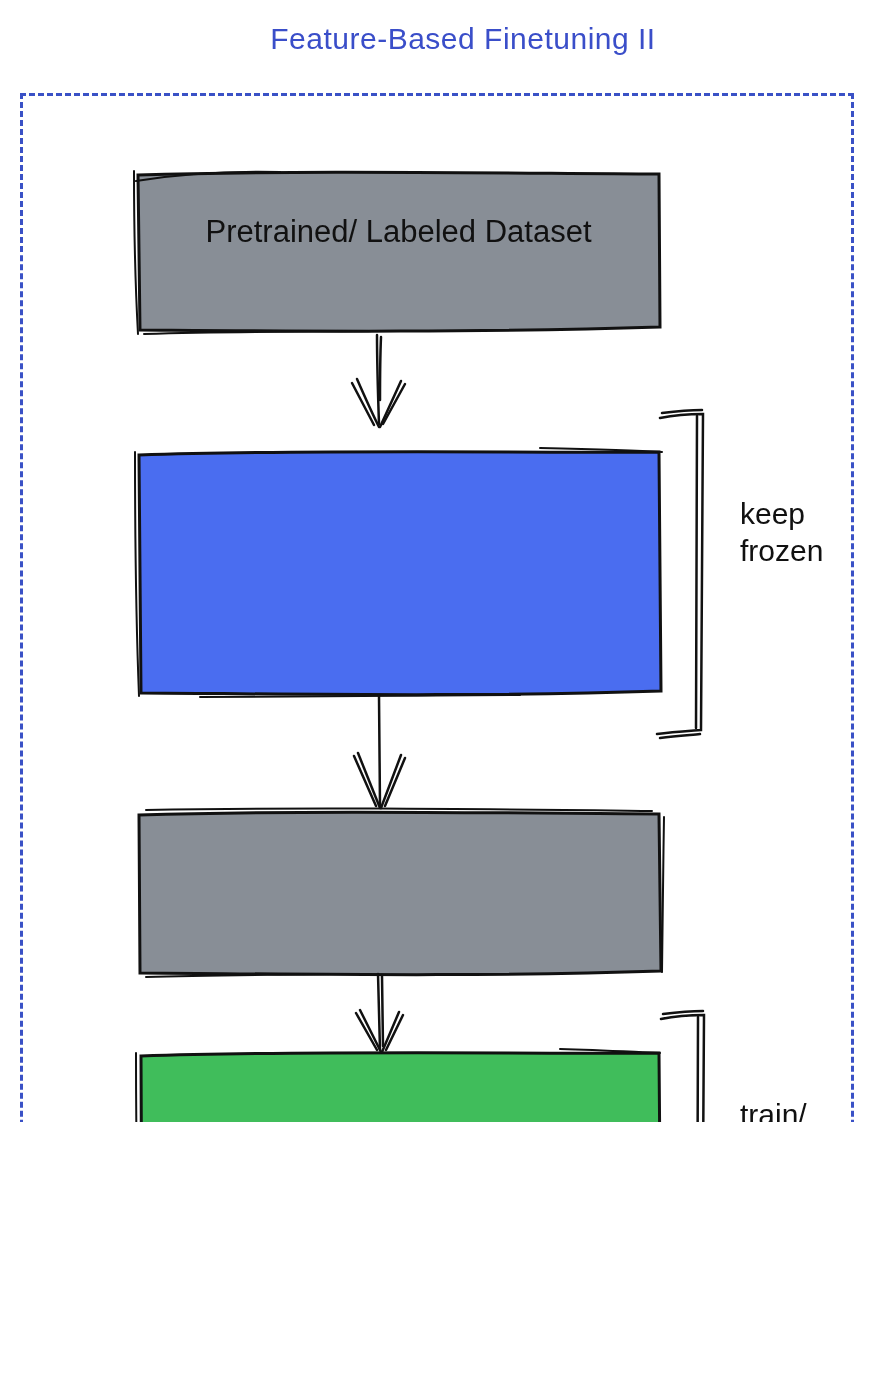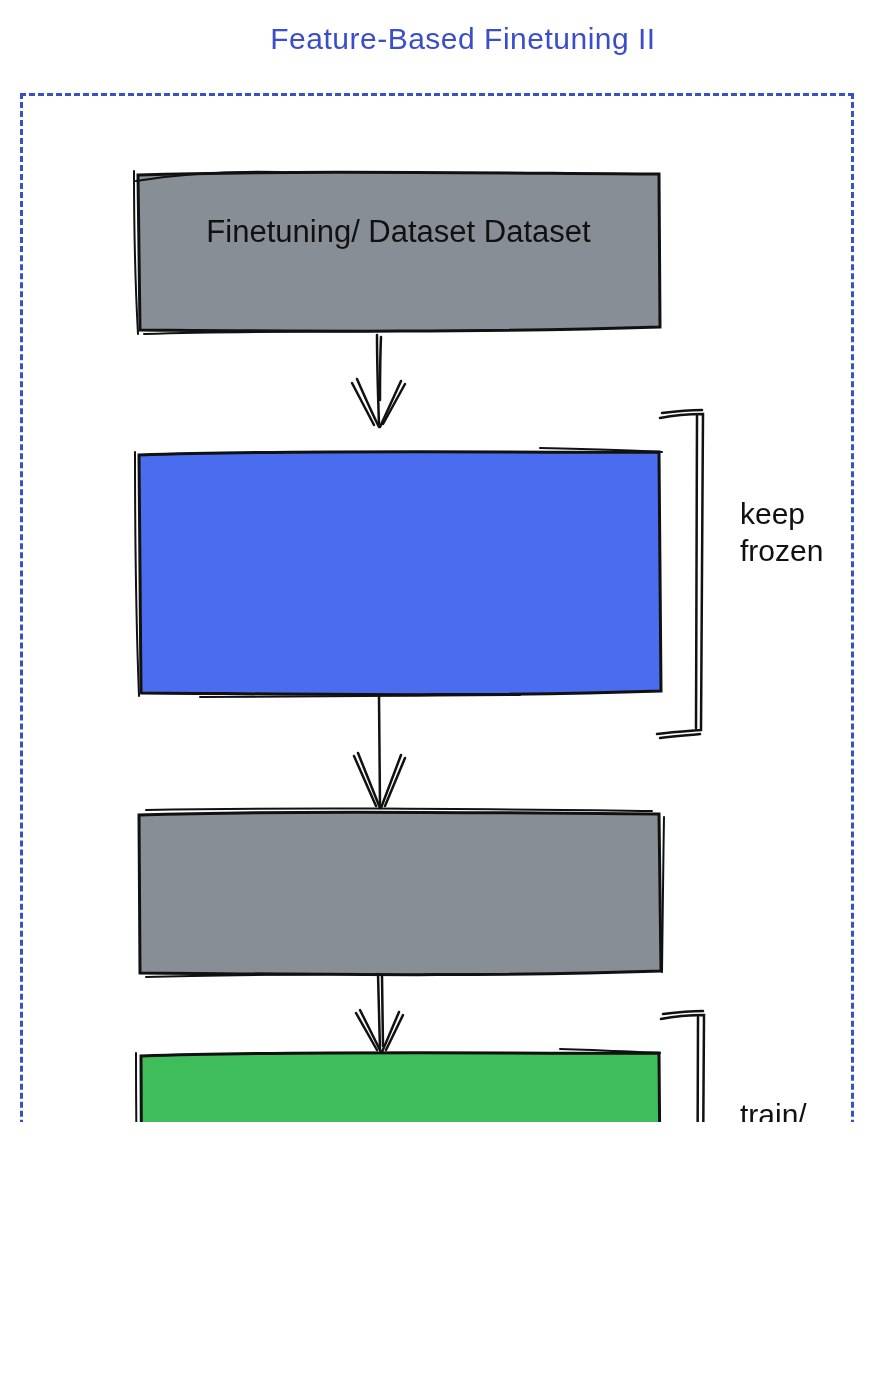--- a/index.html
+++ b/index.html
@@ -128,20 +128,20 @@
       </g>
       <g>
         <path d="M661,1019 C676,1016 691,1015 704,1015 L702,1328 C689,1330 673,1332 658,1334"></path>
         <path d="M663,1014 C679,1012 693,1011 703,1011"></path>
         <path d="M698,1017 L697,1326"></path>
         <path d="M661,1338 C677,1336 691,1335 701,1334"></path>
       </g>
     </g>
   </svg>
 
-  <div class="node-label lbl-dataset">Finetuning/ Dataset Dataset</div>
+  <div class="node-label lbl-dataset">Pretrained/ Labeled Dataset</div>
 
   <div class="annotation ann-train-update">train/
 update</div>
   <div class="annotation ann-keep-frozen">keep
 frozen</div>
 
 </div>
 
 </body></html>

